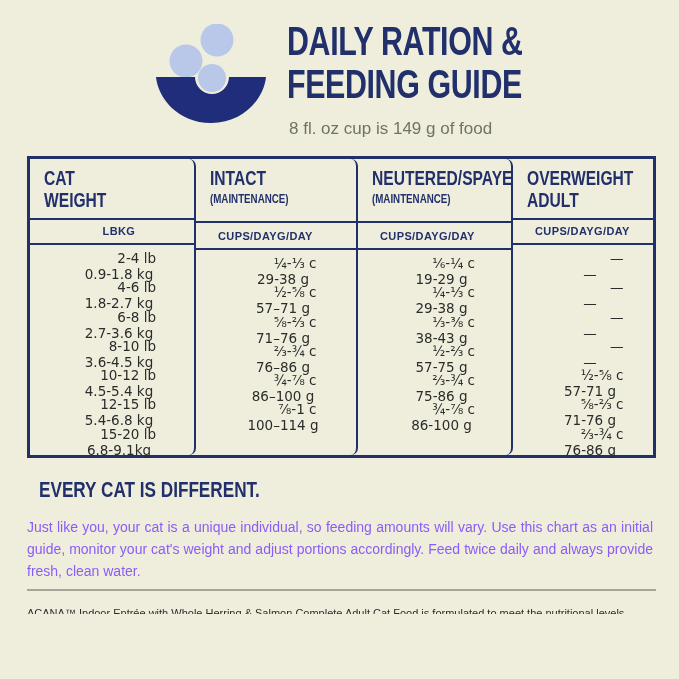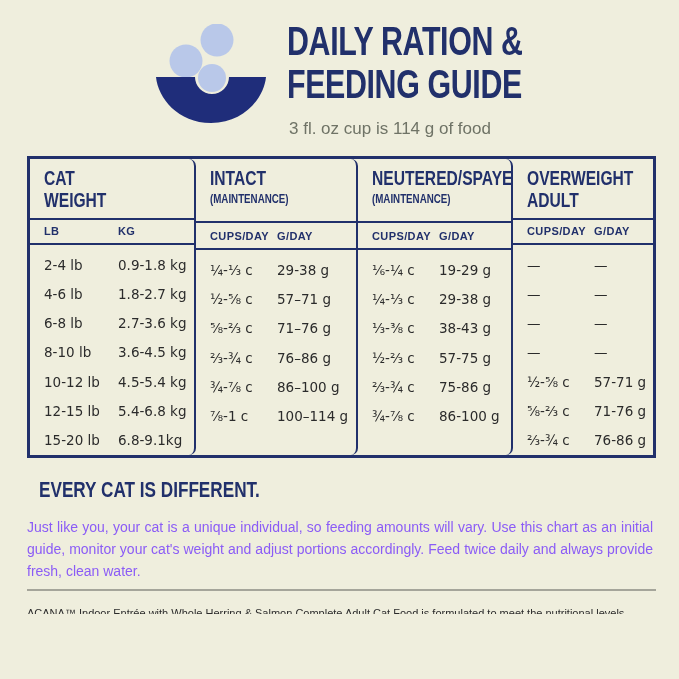--- a/index.html
+++ b/index.html
@@ -43,23 +43,23 @@
     font-weight:bold;font-size:12.5px;line-height:14px;color:#21306b;margin-top:1px;white-space:nowrap;
   }
   .gsub{
     height:27px;border-bottom:2px solid #21306b;display:flex;align-items:center;
     padding-left:14px;box-sizing:border-box;
     font-size:11px;font-weight:bold;color:#21306b;letter-spacing:0.4px;
   }
   .gbody{padding-top:5px;}
   .drow{
     height:29.3px;display:flex;align-items:center;padding-left:14px;
-    font-size:13.5px;color:#2b2b2b;font-family:"DejaVu Sans", sans-serif;
-  }
-  .c1{width:67px;flex-shrink:0;}
+    font-size:13.5px;color:#2b2b2b;font-family:"DejaVu Sans", sans-serif;flex-direction:column;
+  }
+  .c1{width:67px;flex-shrink:0;text-align:right;}
   .cg0 .c1{width:74px;}
   .c2{flex:1;}
 
   
   .heading{position:absolute;left:27px;top:477px;font-size:22px;font-weight:bold;color:#21306b;white-space:nowrap;margin-left:12px;}
   .heading > span{display:inline-block;transform:scaleX(0.78);transform-origin:0 50%;}
   .body-text{
     position:absolute;left:27px;top:516px;width:626px;
     font-size:14px;line-height:22px;color:#8b5cf6;text-align:justify;
   }
@@ -78,21 +78,21 @@
     <circle cx="62" cy="16" r="16.5" fill="#b9c8e9"></circle>
     <circle cx="31" cy="37" r="16.5" fill="#b9c8e9"></circle>
     <circle cx="57" cy="54" r="14" fill="#b9c8e9"></circle>
     <path d="M1,53 H40 A17,17 0 0 0 74,53 H111 C109,74 89,99 56,99 C23,99 3,74 1,53 Z" fill="#1f2d7a"></path>
   </svg>
 
   <div class="title-block">
     <div class="title-line"><span>DAILY RATION &amp;</span></div>
     <div class="title-line"><span>FEEDING GUIDE</span></div>
   </div>
-  <div class="subtitle">3 fl. oz cup is 114 g of food</div>
+  <div class="subtitle">8 fl. oz cup is 149 g of food</div>
 
   <div class="ftable">
 
     <div class="cg cg0">
       <div class="gtitle">
         <span class="t">CAT WEIGHT</span>
       </div>
       <div class="gsub">
         <span class="c1">LB</span>
         <span class="c2">KG</span>

